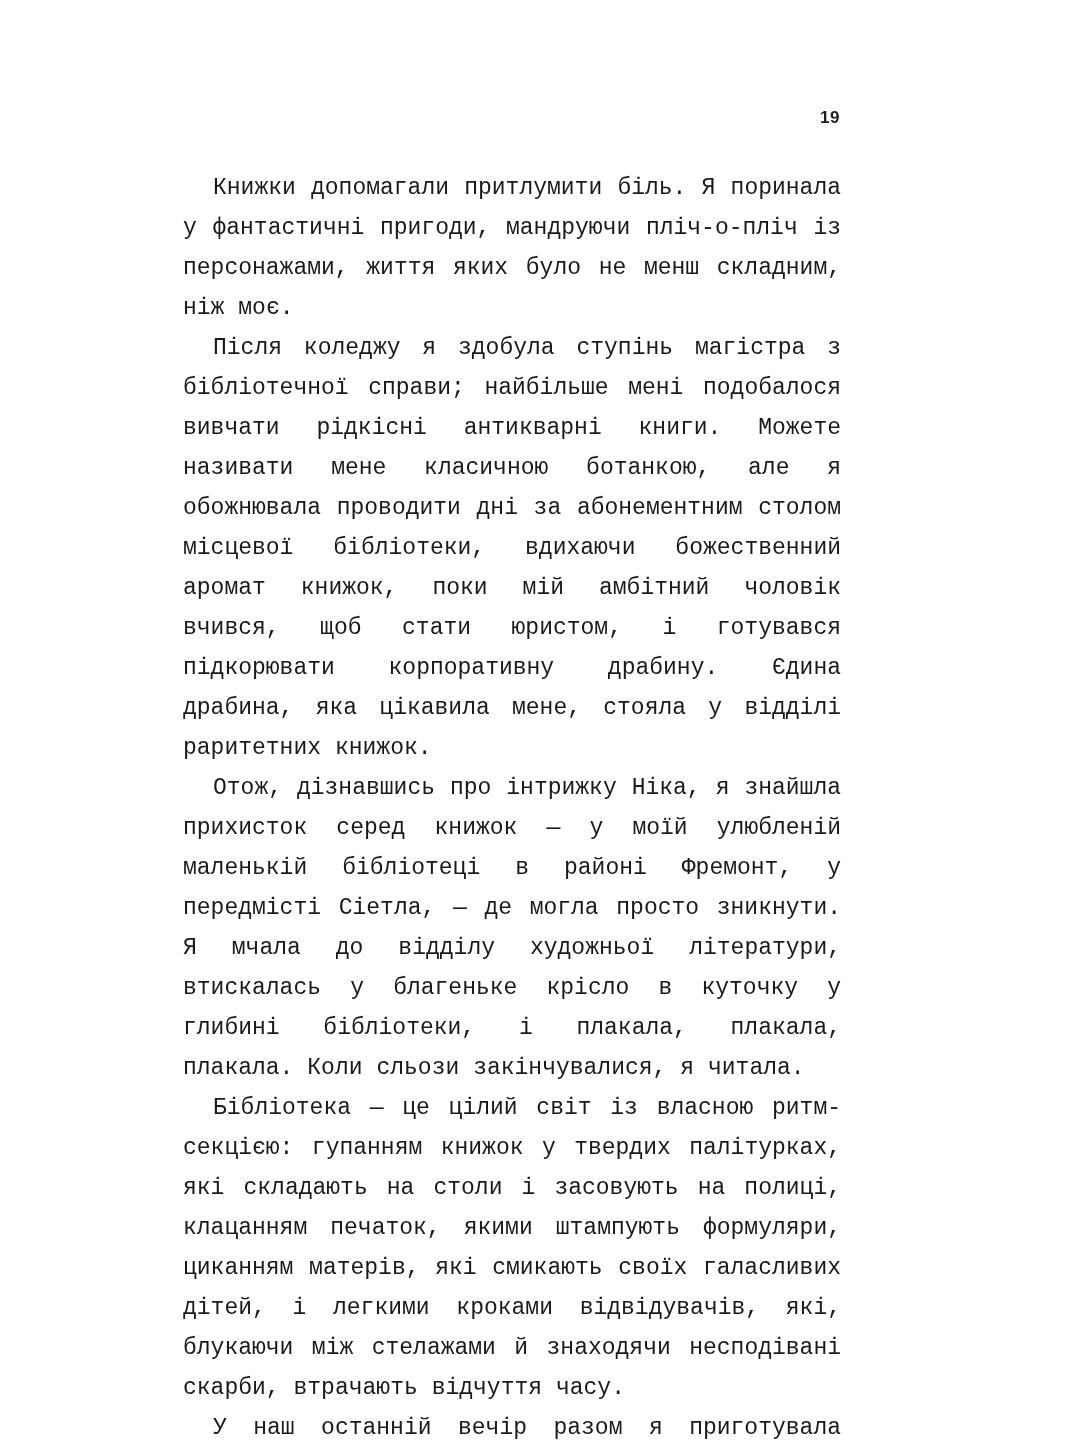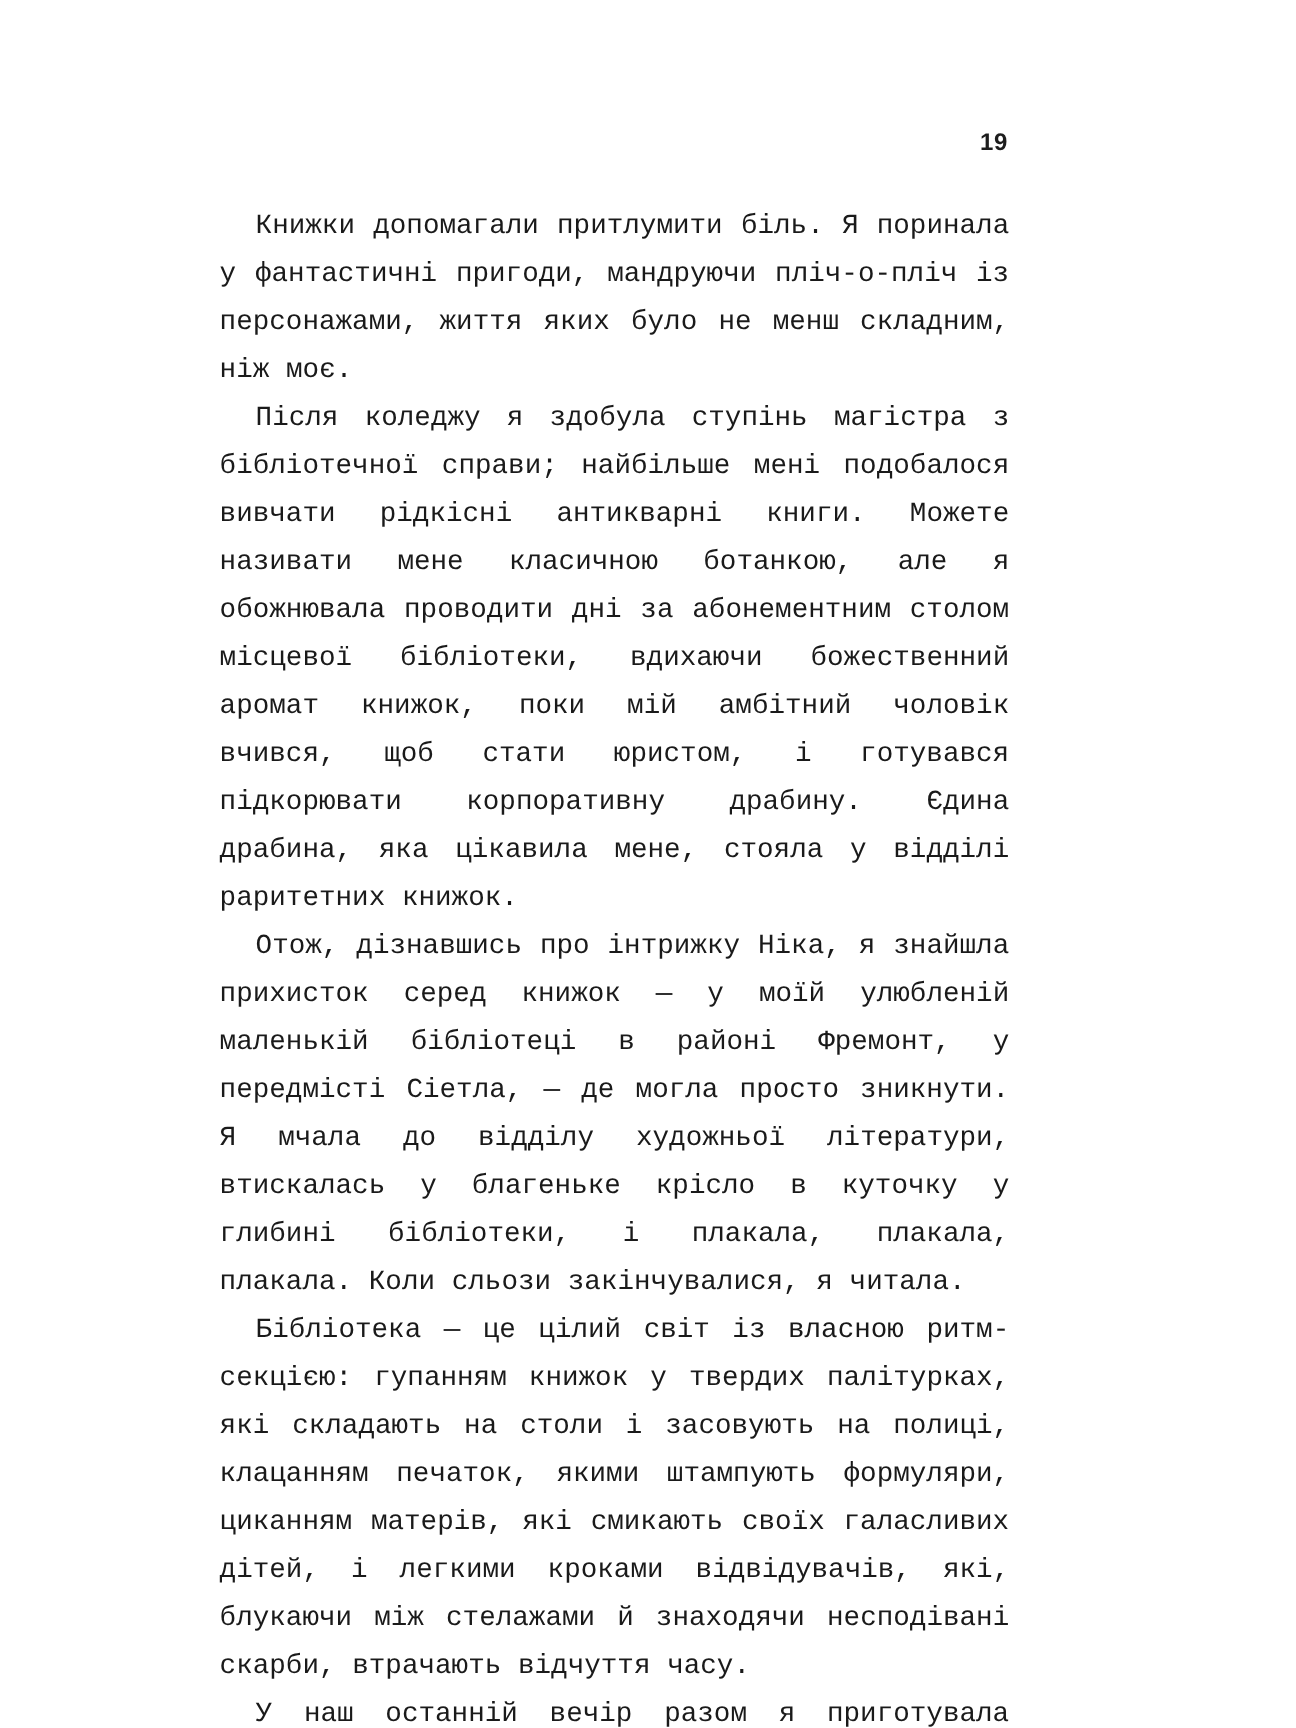--- a/index.html
+++ b/index.html
@@ -15,21 +15,21 @@
     overflow: hidden;
     box-sizing: border-box;
   }
   .folio {
     position: absolute;
     top: 108px;
     left: 0;
     width: 840px;
     text-align: right;
     font-family: "Liberation Sans", sans-serif;
-    font-size: 20px;
+    font-size: 17px;
     font-weight: 600;
     color: #1d1d1d;
     letter-spacing: 0.5px;
   }
   .textblock {
     position: absolute;
     top: 168px;
     left: 183px;
     width: 658px;
   }

